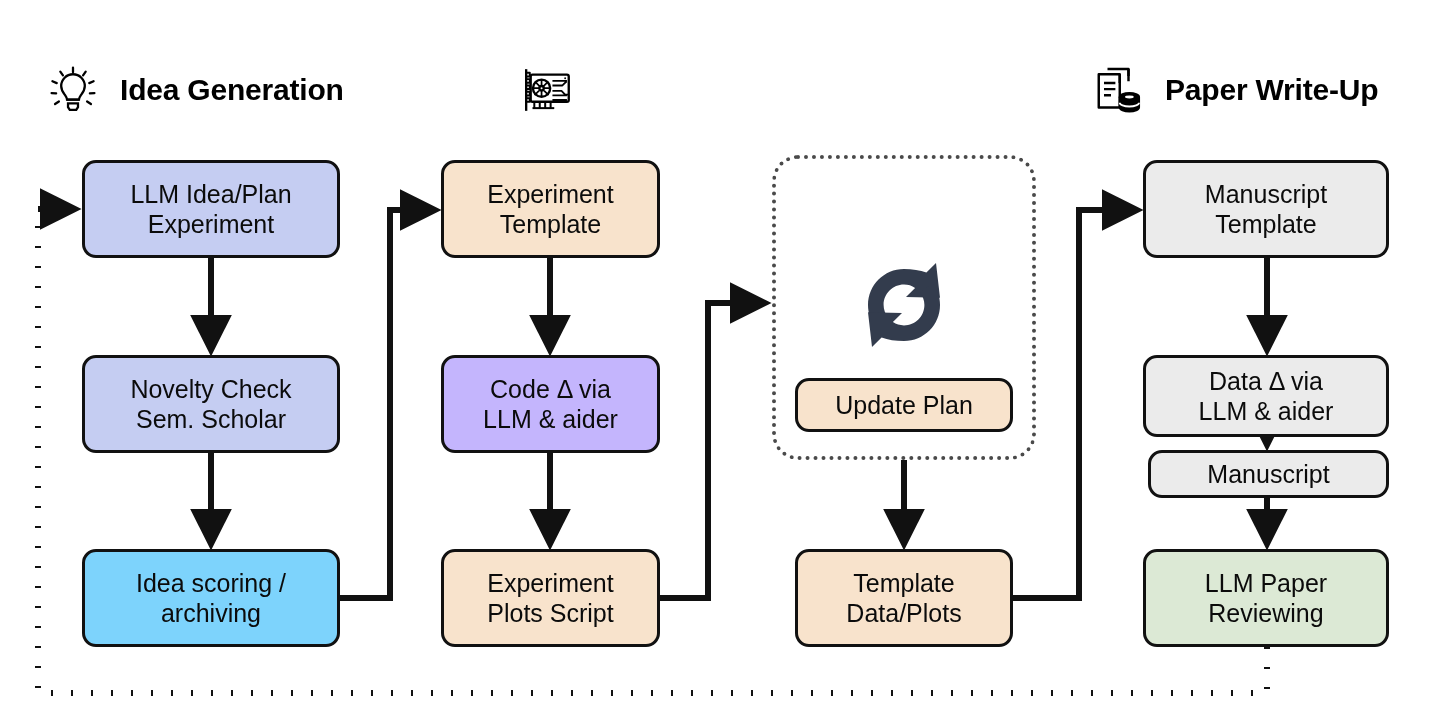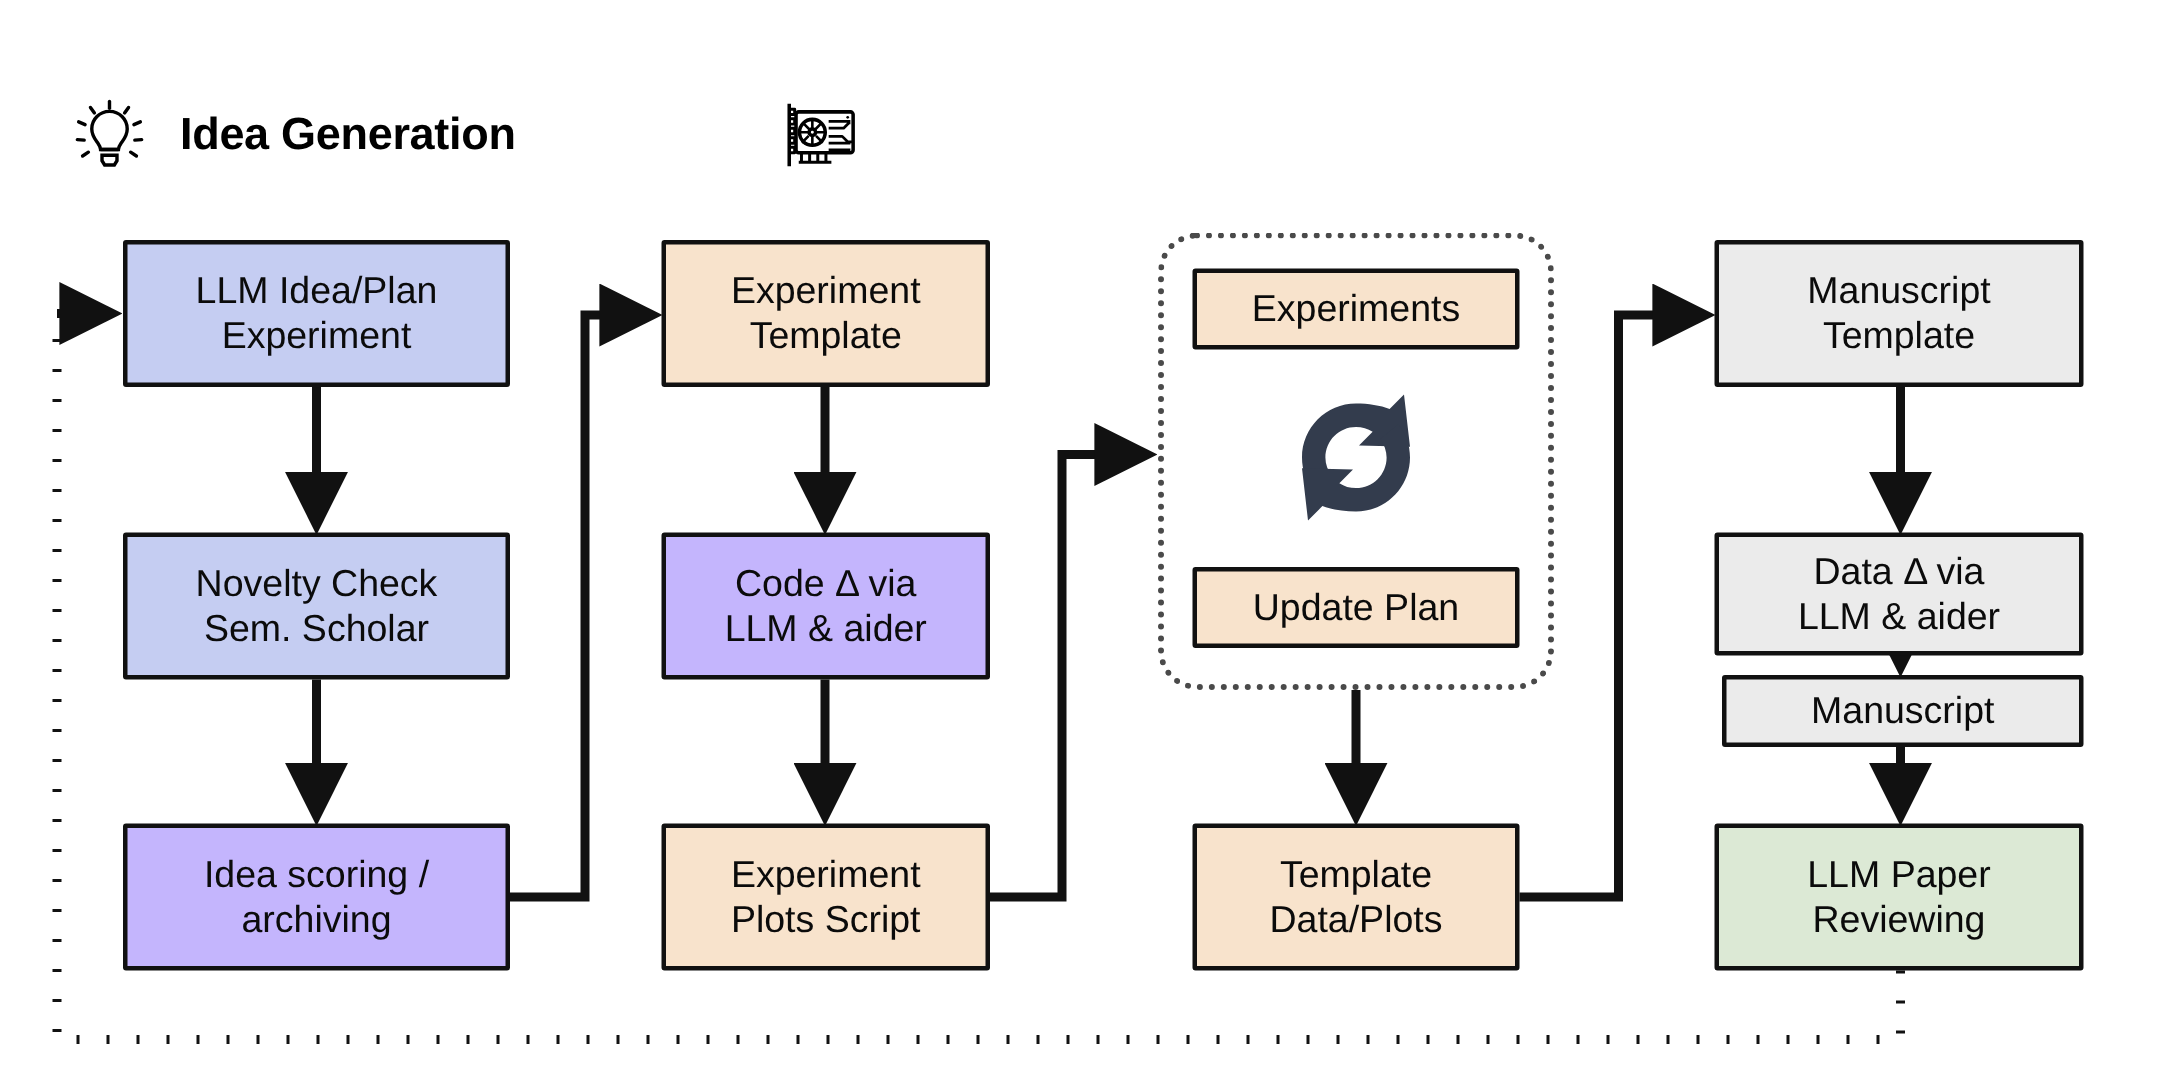--- a/index.html
+++ b/index.html
@@ -38,21 +38,21 @@
     align-items: center;
     justify-content: center;
   }
   .stage-icon svg { display: block; }
 
   
   .node {
     position: absolute;
     box-sizing: border-box;
     border: 3px solid #111111;
-    border-radius: 2px;
+    border-radius: 14px;
     display: flex;
     align-items: center;
     justify-content: center;
     text-align: center;
     line-height: 1.22;
     font-size: 25px;
     color: #0b0b0b;
     z-index: 3;
     padding: 0 6px;
   }
@@ -159,20 +159,40 @@
           <path d="M38 22 h16 M38 27 h11 l4 -4 h1" stroke-width="2"></path>
           <path d="M38 33 h10 l4 4 h4 M38 38 h16 M38 43 h16" stroke-width="2"></path>
           <circle cx="52" cy="19" r="1" fill="#000" stroke="none"></circle>
           <path d="M18 45 v7 M24 45 v7 M30 45 v7 M36 45 v7" stroke-width="2.2"></path>
           <path d="M16 52 h24" stroke-width="2.2"></path>
         </g>
       </svg>
     </span>
   </div>
 
+  <div class="stage-header" style="left:1087px; top:52px;">
+    <span class="stage-icon">
+      <svg viewBox="0 0 64 64" width="56" height="56">
+        <g stroke="#000" stroke-width="2.8" fill="none" stroke-linejoin="round">
+          <path d="M20 8 h24 v14"></path>
+          <path d="M44 8 v8"></path>
+          <path d="M10 14 h24 v38 h-24 z"></path>
+          <path d="M16 24 h13 M16 31 h13 M16 38 h8" stroke-width="2.6"></path>
+          <path d="M34 14 l0 10"></path>
+        </g>
+        <g fill="#000" stroke="#000" stroke-width="2.4">
+          <ellipse cx="45" cy="40" rx="11" ry="4.4" fill="#000"></ellipse>
+          <path d="M34 40 v12 c0 2.4 4.9 4.4 11 4.4 s11 -2 11 -4.4 v-12" fill="#000"></path>
+          <path d="M34 46.5 c0 2.4 4.9 4.4 11 4.4 s11 -2 11 -4.4" stroke="#fff" fill="none" stroke-width="2.2"></path>
+          <ellipse cx="45" cy="40" rx="5" ry="1.6" fill="#fff" stroke="none"></ellipse>
+        </g>
+      </svg>
+    </span>
+    <span class="stage-title">Paper Write-Up</span>
+  </div>
 
   <div class="loop-box" style="left:772px; top:155px; width:264px; height:305px;"></div>
 
   <span class="loop-icon" style="left:848px; top:255px;">
     <svg viewBox="0 0 100 100" width="112" height="100">
       <g fill="#333c4d">
         <path d="M50 14 C30.1 14 14 30.1 14 50 c0 8.4 2.9 16.1 7.7 22.2 l12.2 -9.8 C31.2 58.7 29.6 54.5 29.6 50 c0 -11.3 9.1 -20.4 20.4 -20.4 c4.1 0 7.9 1.2 11.1 3.3 l-9.1 9.1 L86 42.8 L82 8 L72.4 17.6 C66.2 15.3 58.3 14 50 14 z"></path>
         <path d="M50 86 c19.9 0 36 -16.1 36 -36 c0 -8.4 -2.9 -16.1 -7.7 -22.2 l-12.2 9.8 C68.8 41.3 70.4 45.5 70.4 50 c0 11.3 -9.1 20.4 -20.4 20.4 c-4.1 0 -7.9 -1.2 -11.1 -3.3 l9.1 -9.1 L14 57.2 L18 92 l9.6 -9.6 C33.8 84.7 41.7 86 50 86 z"></path>
       </g>
     </svg>
@@ -185,21 +205,21 @@
     </div>
   </div>
 
   <div class="node" style="left:82px; top:355px; width:258px; height:98px; background:#c5cdf2;">
     <div>
       <span>Novelty Check</span>
       <span>Sem. Scholar</span>
     </div>
   </div>
 
-  <div class="node" style="left:82px; top:549px; width:258px; height:98px; background:#c4b5fd;">
+  <div class="node" style="left:82px; top:549px; width:258px; height:98px; background:#7dd3fc;">
     <div>
       <span>Idea scoring /</span>
       <span>archiving</span>
     </div>
   </div>
 
   <div class="node" style="left:441px; top:160px; width:219px; height:98px; background:#f8e3cc;">
     <div>
       <span>Experiment</span>
       <span>Template</span>
@@ -213,25 +233,20 @@
     </div>
   </div>
 
   <div class="node" style="left:441px; top:549px; width:219px; height:98px; background:#f8e3cc;">
     <div>
       <span>Experiment</span>
       <span>Plots Script</span>
     </div>
   </div>
 
-  <div class="node" style="left:795px; top:179px; width:218px; height:54px; background:#f8e3cc;">
-    <div>
-      <span>Experiments</span>
-    </div>
-  </div>
 
   <div class="node" style="left:795px; top:378px; width:218px; height:54px; background:#f8e3cc;">
     <div>
       <span>Update Plan</span>
     </div>
   </div>
 
   <div class="node" style="left:795px; top:549px; width:218px; height:98px; background:#f8e3cc;">
     <div>
       <span>Template</span>

